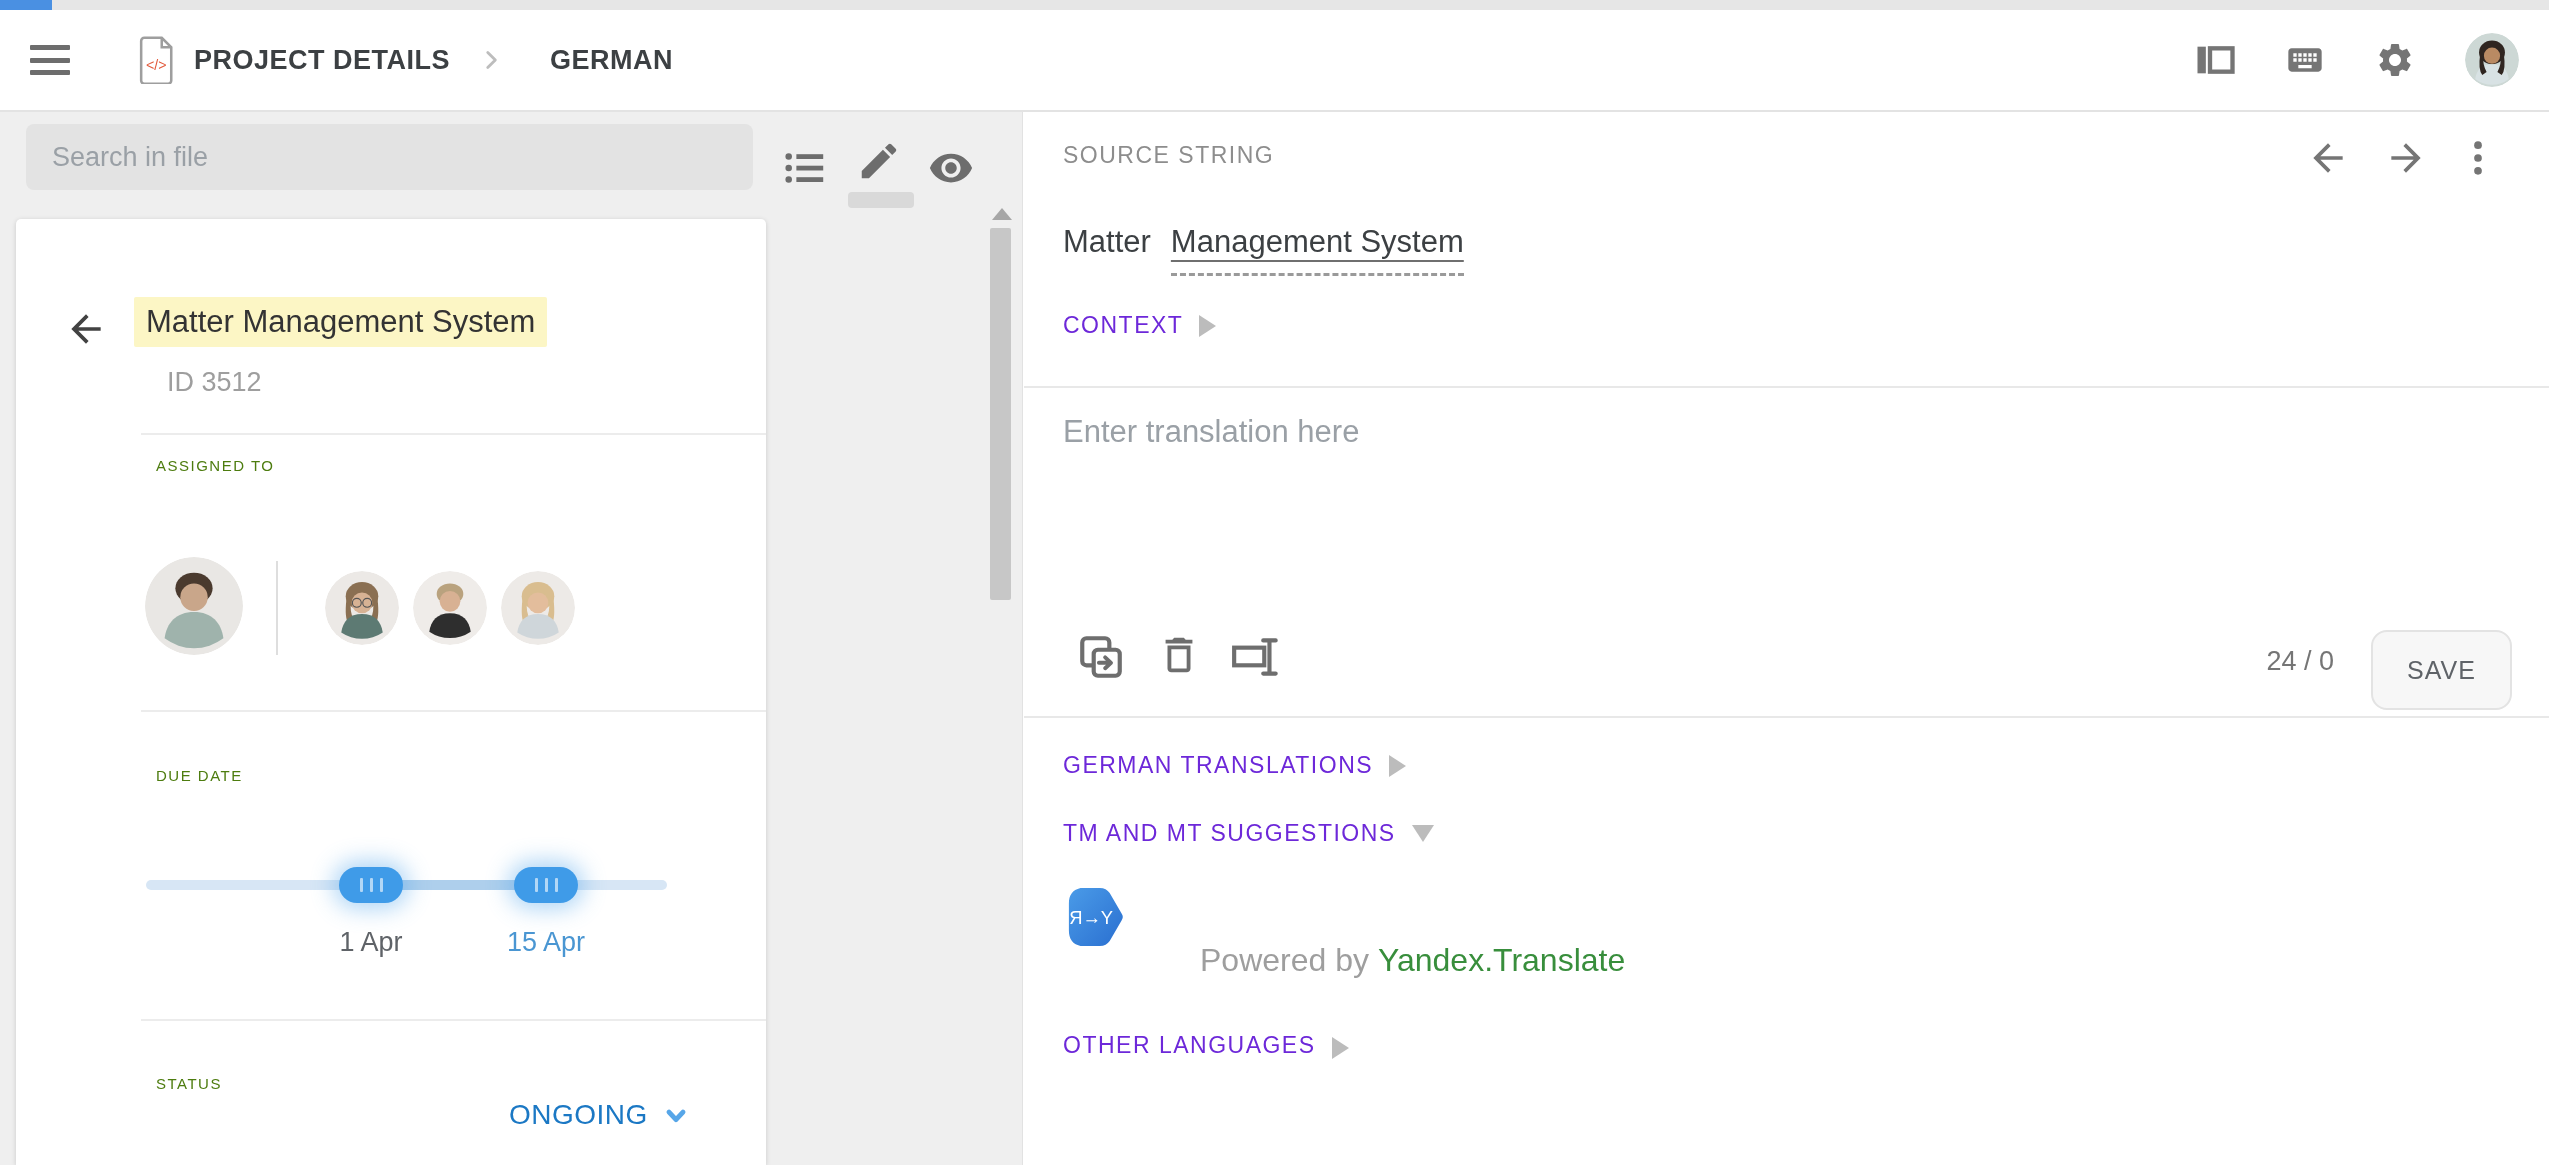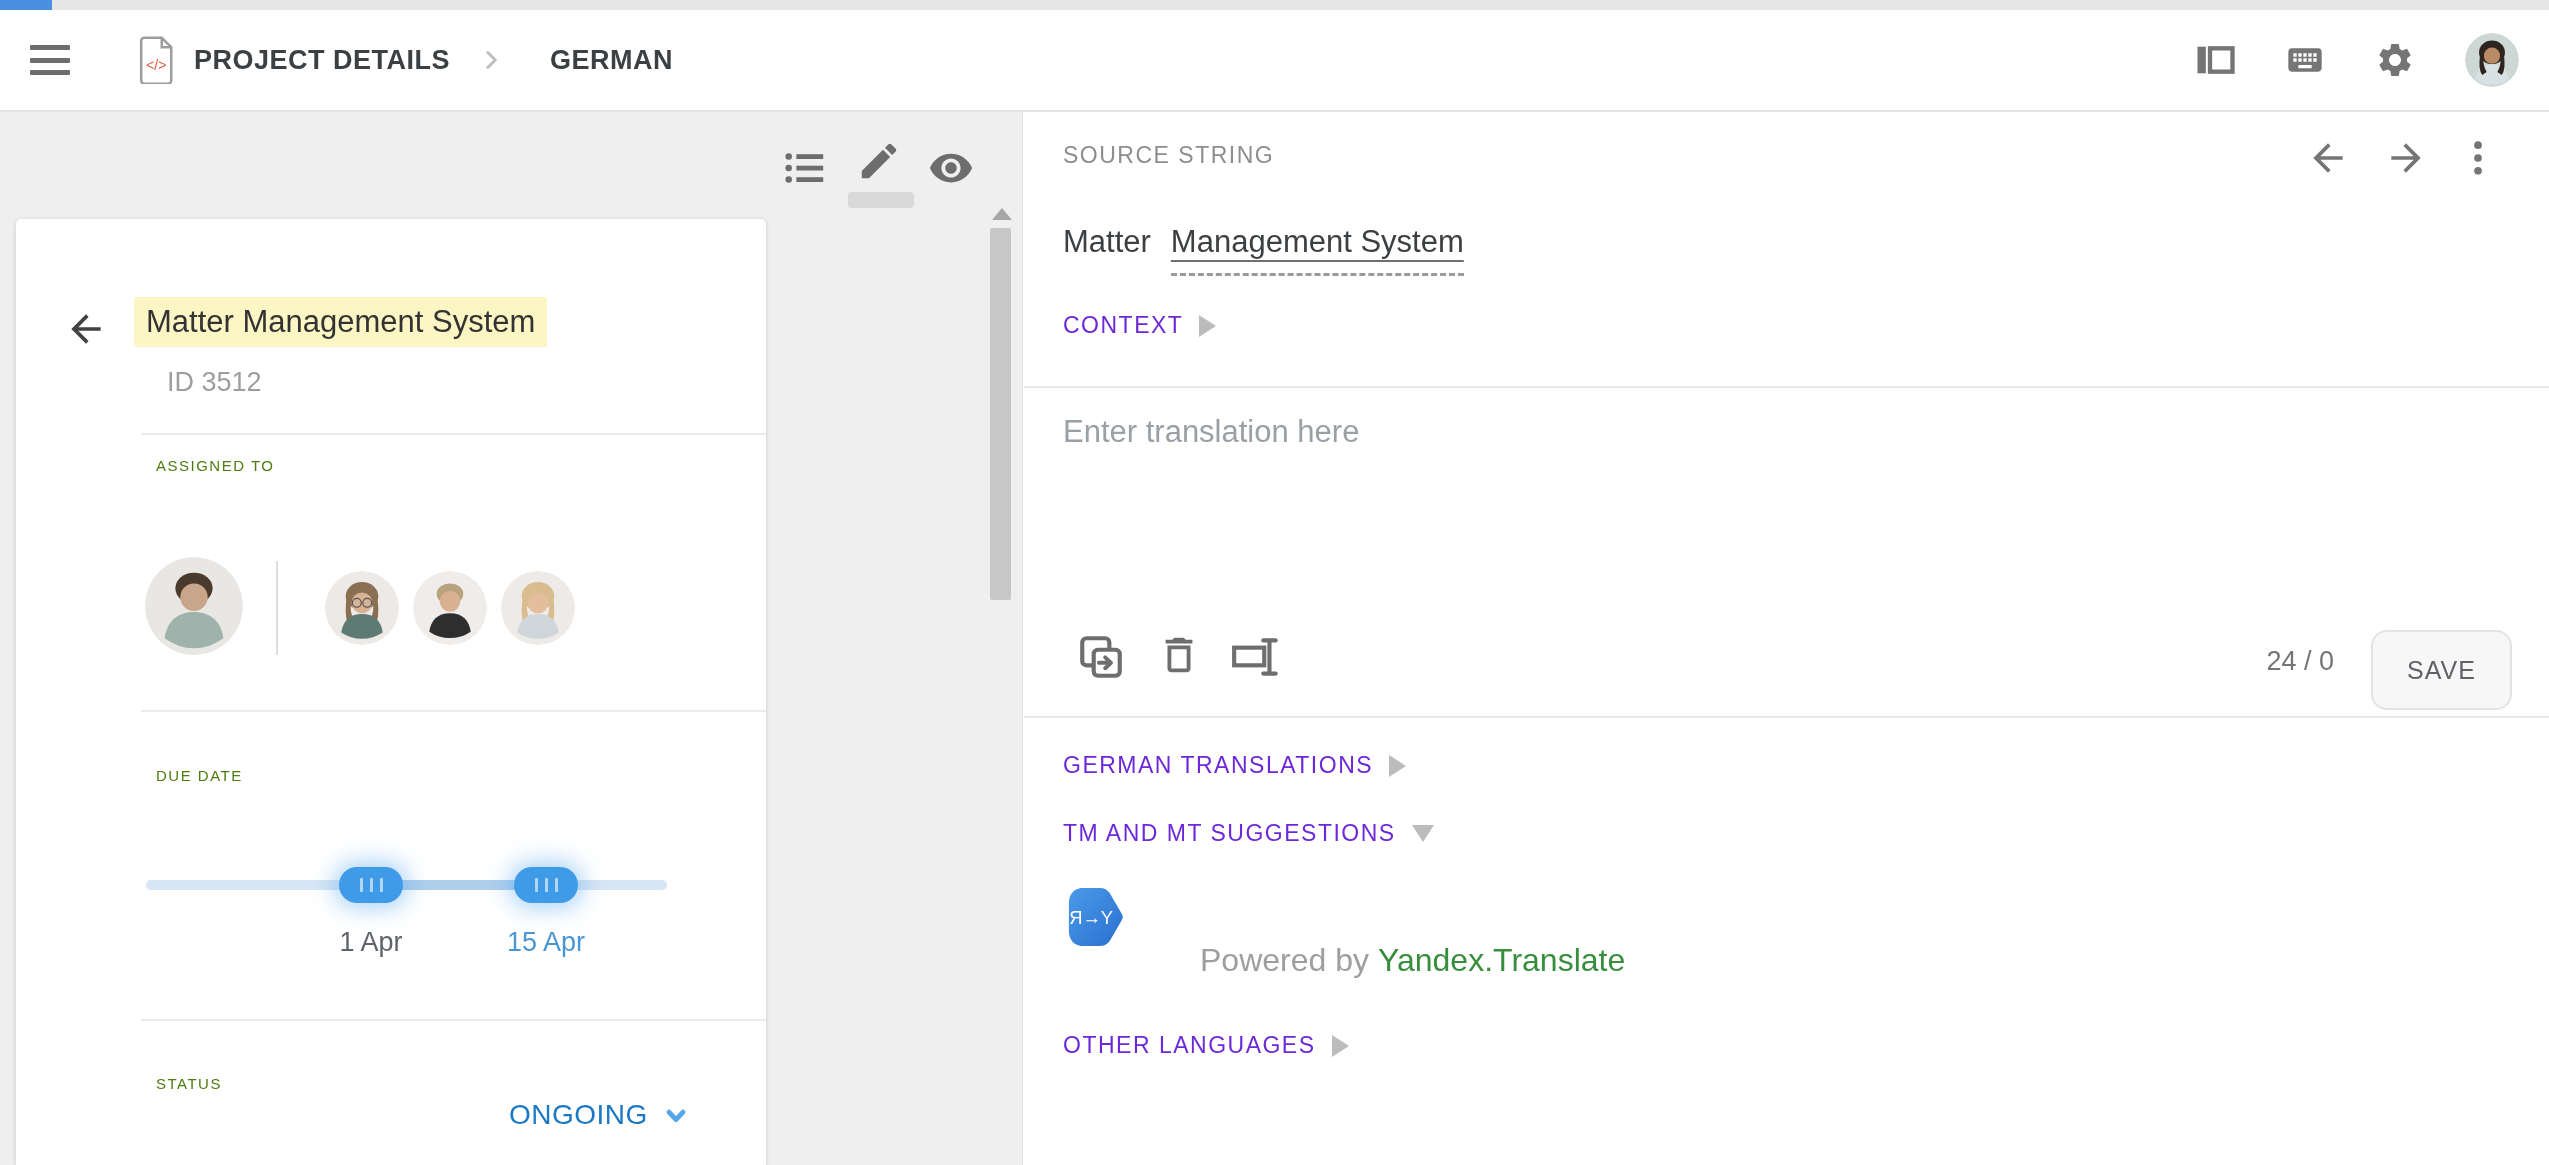--- a/index.html
+++ b/index.html
@@ -99,21 +99,21 @@
 
   .tb-icon { position:absolute; top:520px; width:50px; height:50px; cursor:pointer; }
   .tb-copy { left:52px; } .tb-trash { left:132px; } .tb-cursor { left:206px; }
   .char-counter { position:absolute; right:215px; top:534px; font-size:27px; color:#757575; }
   .save-btn { position:absolute; right:37px; top:518px; width:141px; height:80px; background:#f7f7f7;
     border:2px solid #e3e3e3; border-radius:16px; font-family:"Liberation Sans", sans-serif;
     font-size:25px; color:#5f6368; letter-spacing:1px; cursor:pointer; }
 
   .german-row { top:640px; }
   .tm-row { top:708px; }
-  .other-row { top:920px; }
+  .other-row { top:920px;align-items:flex-end; }
 
   .sugg-badge { position:absolute; left:42px; top:774px; width:58px; height:62px; cursor:pointer; }
   .sugg-text { position:absolute; left:176px; top:778px; font-size:31px; color:#3c4043; cursor:pointer; }
   .sugg-powered { position:absolute; left:176px; top:830px; font-size:32px; color:#9e9e9e; }
   .sugg-provider { color:#388e3c; margin-left:9px; cursor:pointer; }
 
   svg { display:block; }
 </style>
 </head>
 <body>
@@ -168,20 +168,21 @@
         <circle cx="50" cy="42" r="15" fill="#b98a63"></circle>
         <path d="M50 58c-19 0-29 11-31 27a50 50 0 0 0 62 0c-2-16-12-27-31-27z" fill="#d8e2e4"></path>
         <path d="M28 40 q-4 28 4 38 l8-6 q-8-14-6-32z" fill="#2f2520"></path>
         <path d="M72 40 q4 28-4 38 l-8-6 q8-14 6-32z" fill="#2f2520"></path>
       </svg>
     </div>
   </div>
 </div>
 
 <div class="left-panel">
+  <input class="search-input" type="text" placeholder="Search in file" style="">
   <div class="lp-icon list">
     <svg width="46" height="46" viewBox="0 0 24 24">
       <circle cx="3.5" cy="6" r="1.7" fill="#6d6d6d"></circle>
         <circle cx="3.5" cy="12" r="1.7" fill="#6d6d6d"></circle>
         <circle cx="3.5" cy="18" r="1.7" fill="#6d6d6d"></circle>
       <rect x="7.5" y="4.8" width="14" height="2.5" fill="#6d6d6d"></rect>
         <rect x="7.5" y="10.8" width="14" height="2.5" fill="#6d6d6d"></rect>
         <rect x="7.5" y="16.8" width="14" height="2.5" fill="#6d6d6d"></rect>
     </svg>
   </div>

